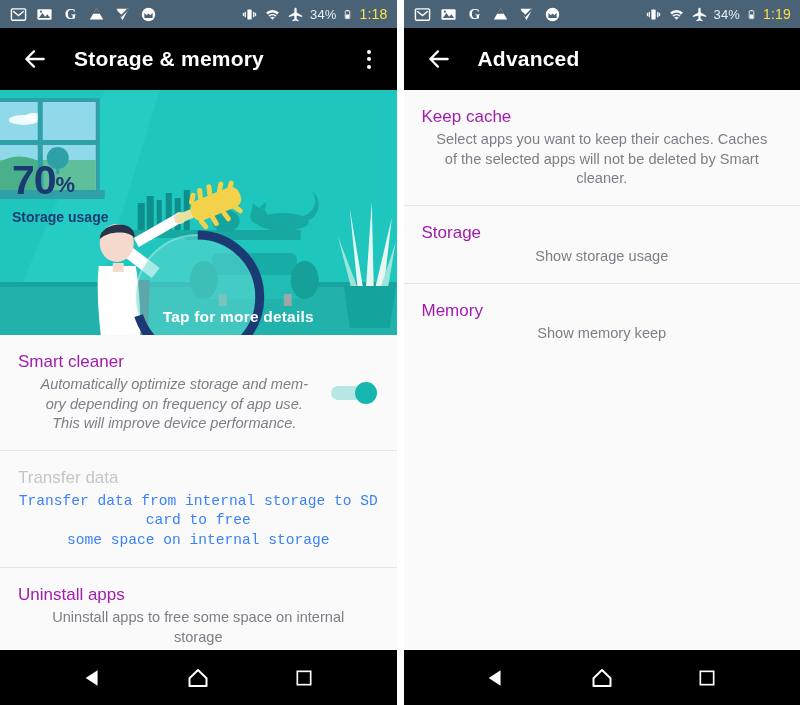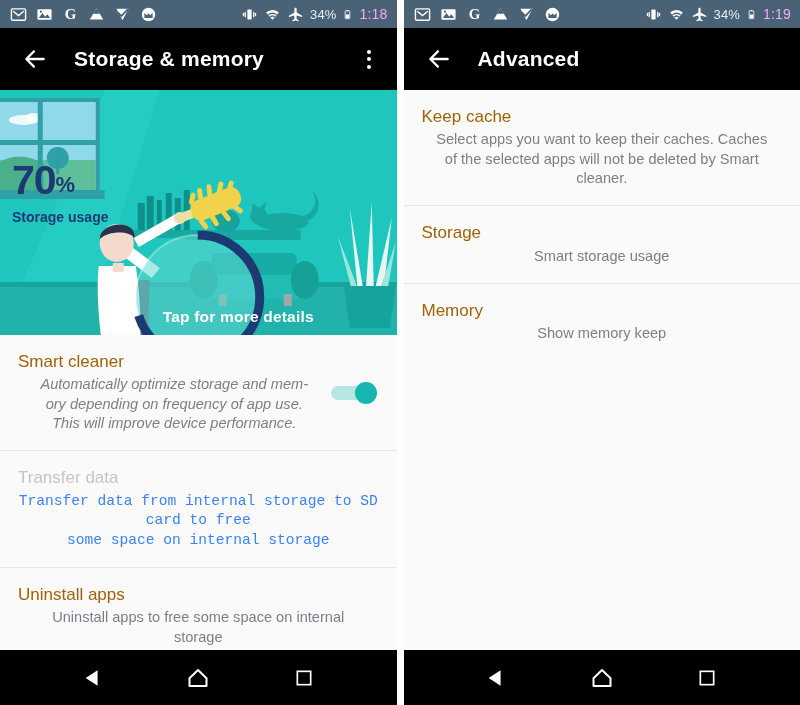--- a/index.html
+++ b/index.html
@@ -9,21 +9,21 @@
   .screens { position:relative; width:800px; height:705px; display:flex; gap:7px; background:#fff; }
   .phone { position:relative; width:396.5px; height:705px; background:#fafafa; overflow:hidden; display:flex; flex-direction:column; }
 
   
   .statusbar { height:28px; background:#4a6275; display:flex; align-items:center;
      padding:0 9px 0 10px; flex:0 0 28px; }
   .sb-left { display:flex; align-items:center; gap:9px; }
   .sb-right { margin-left:auto; display:flex; align-items:center; gap:6px; }
   .sb-ico { width:17px; height:17px; display:block; }
   .sb-text { color:#e9eef2; font-size:13px; letter-spacing:.1px; }
-  .sb-time { color:#f0abfc; font-size:14px; font-weight:400; letter-spacing:.2px; }
+  .sb-time { color:#fde047; font-size:14px; font-weight:400; letter-spacing:.2px; }
 
   
   .toolbar { height:62px; background:#000000; display:flex; align-items:center;
      padding:0 12px 0 18px; flex:0 0 62px; }
   .tb-back { width:34px; height:34px; display:flex; align-items:center; justify-content:center; cursor:pointer; }
   .tb-title { color:#fff; font-size:21px; font-weight:bold; margin-left:22px; letter-spacing:.2px; }
   .tb-spacer { flex:1; }
   .tb-menu { width:32px; height:34px; display:flex; flex-direction:column; align-items:center;
      justify-content:center; gap:3.5px; cursor:pointer; }
   .tb-menu i { width:4px; height:4px; border-radius:50%; background:#fff; display:block; }
@@ -35,21 +35,21 @@
   .hero-caption { position:absolute; left:0; right:0; bottom:9px; text-align:center;
      color:#fff; font-size:15.5px; font-weight:bold; letter-spacing:.2px;
      padding-left:80px; }
 
   
   .list { background:#fafafa; flex:1; overflow:hidden; }
   .row { position:relative; padding:16px 18px 17px 18px; display:flex; align-items:flex-start;
      border-bottom:1px solid #e6e6e6; background:#fafafa; }
   .row:last-of-type { border-bottom:none; }
   .row-txt { flex:1; min-width:0; }
-  .row-title { font-size:17px; color:#a16207; line-height:1.25; letter-spacing:0; }
+  .row-title { font-size:17px; color:#a21caf; line-height:1.25; letter-spacing:0; }
   .row-sub { font-size:14.6px; color:#7b7f86; line-height:1.33; margin-top:3px; letter-spacing:0;text-align:center; }
   .row.disabled .row-title { color:#c3c6c9; }
   .row.disabled .row-sub { color:#3b82f6;font-family:Liberation Mono, monospace; }
   .row.rightpad { padding-right:66px; }
 
   
   .toggle { position:absolute; right:20px; top:50%; transform:translateY(-50%);
      width:46px; height:22px; cursor:pointer; }
   .toggle .track { position:absolute; left:0; top:4px; width:38px; height:14px;
      border-radius:7px; background:#b7e7e5; }
@@ -346,21 +346,21 @@
           <div class="row-title">Keep cache</div>
           <div class="row-sub" style="white-space:pre-line;">Select apps you want to keep their caches. Caches
 of the selected apps will not be deleted by Smart
 cleaner.</div>
         </div>
       </div>
 
       <div class="row">
         <div class="row-txt">
           <div class="row-title">Storage</div>
-          <div class="row-sub" style="white-space:pre-line;">Smart storage usage</div>
+          <div class="row-sub" style="white-space:pre-line;">Show storage usage</div>
         </div>
       </div>
 
       <div class="row">
         <div class="row-txt">
           <div class="row-title">Memory</div>
           <div class="row-sub" style="white-space:pre-line;">Show memory keep</div>
         </div>
       </div>
 

